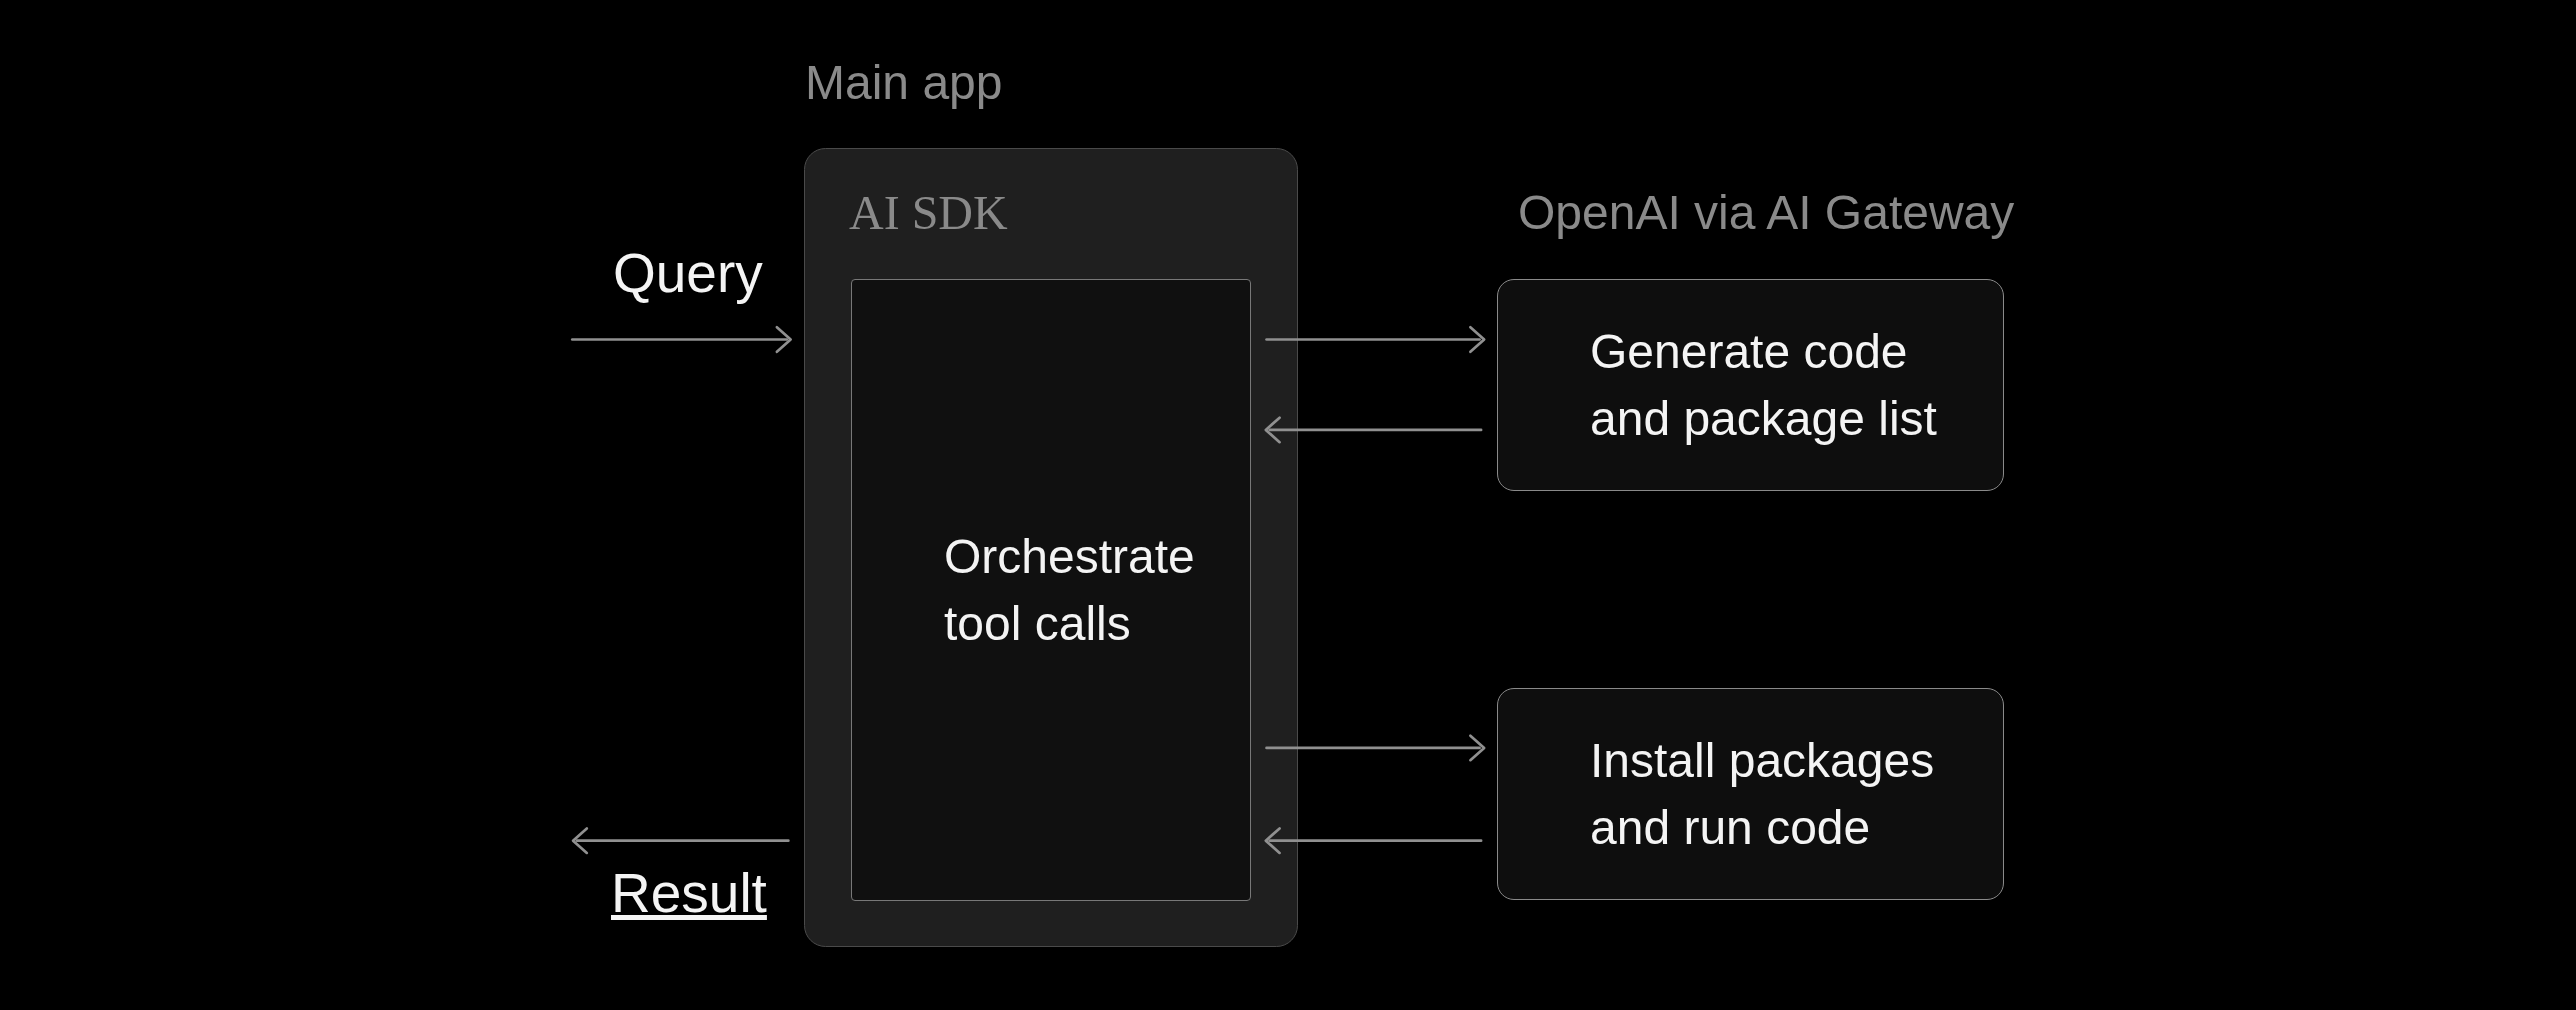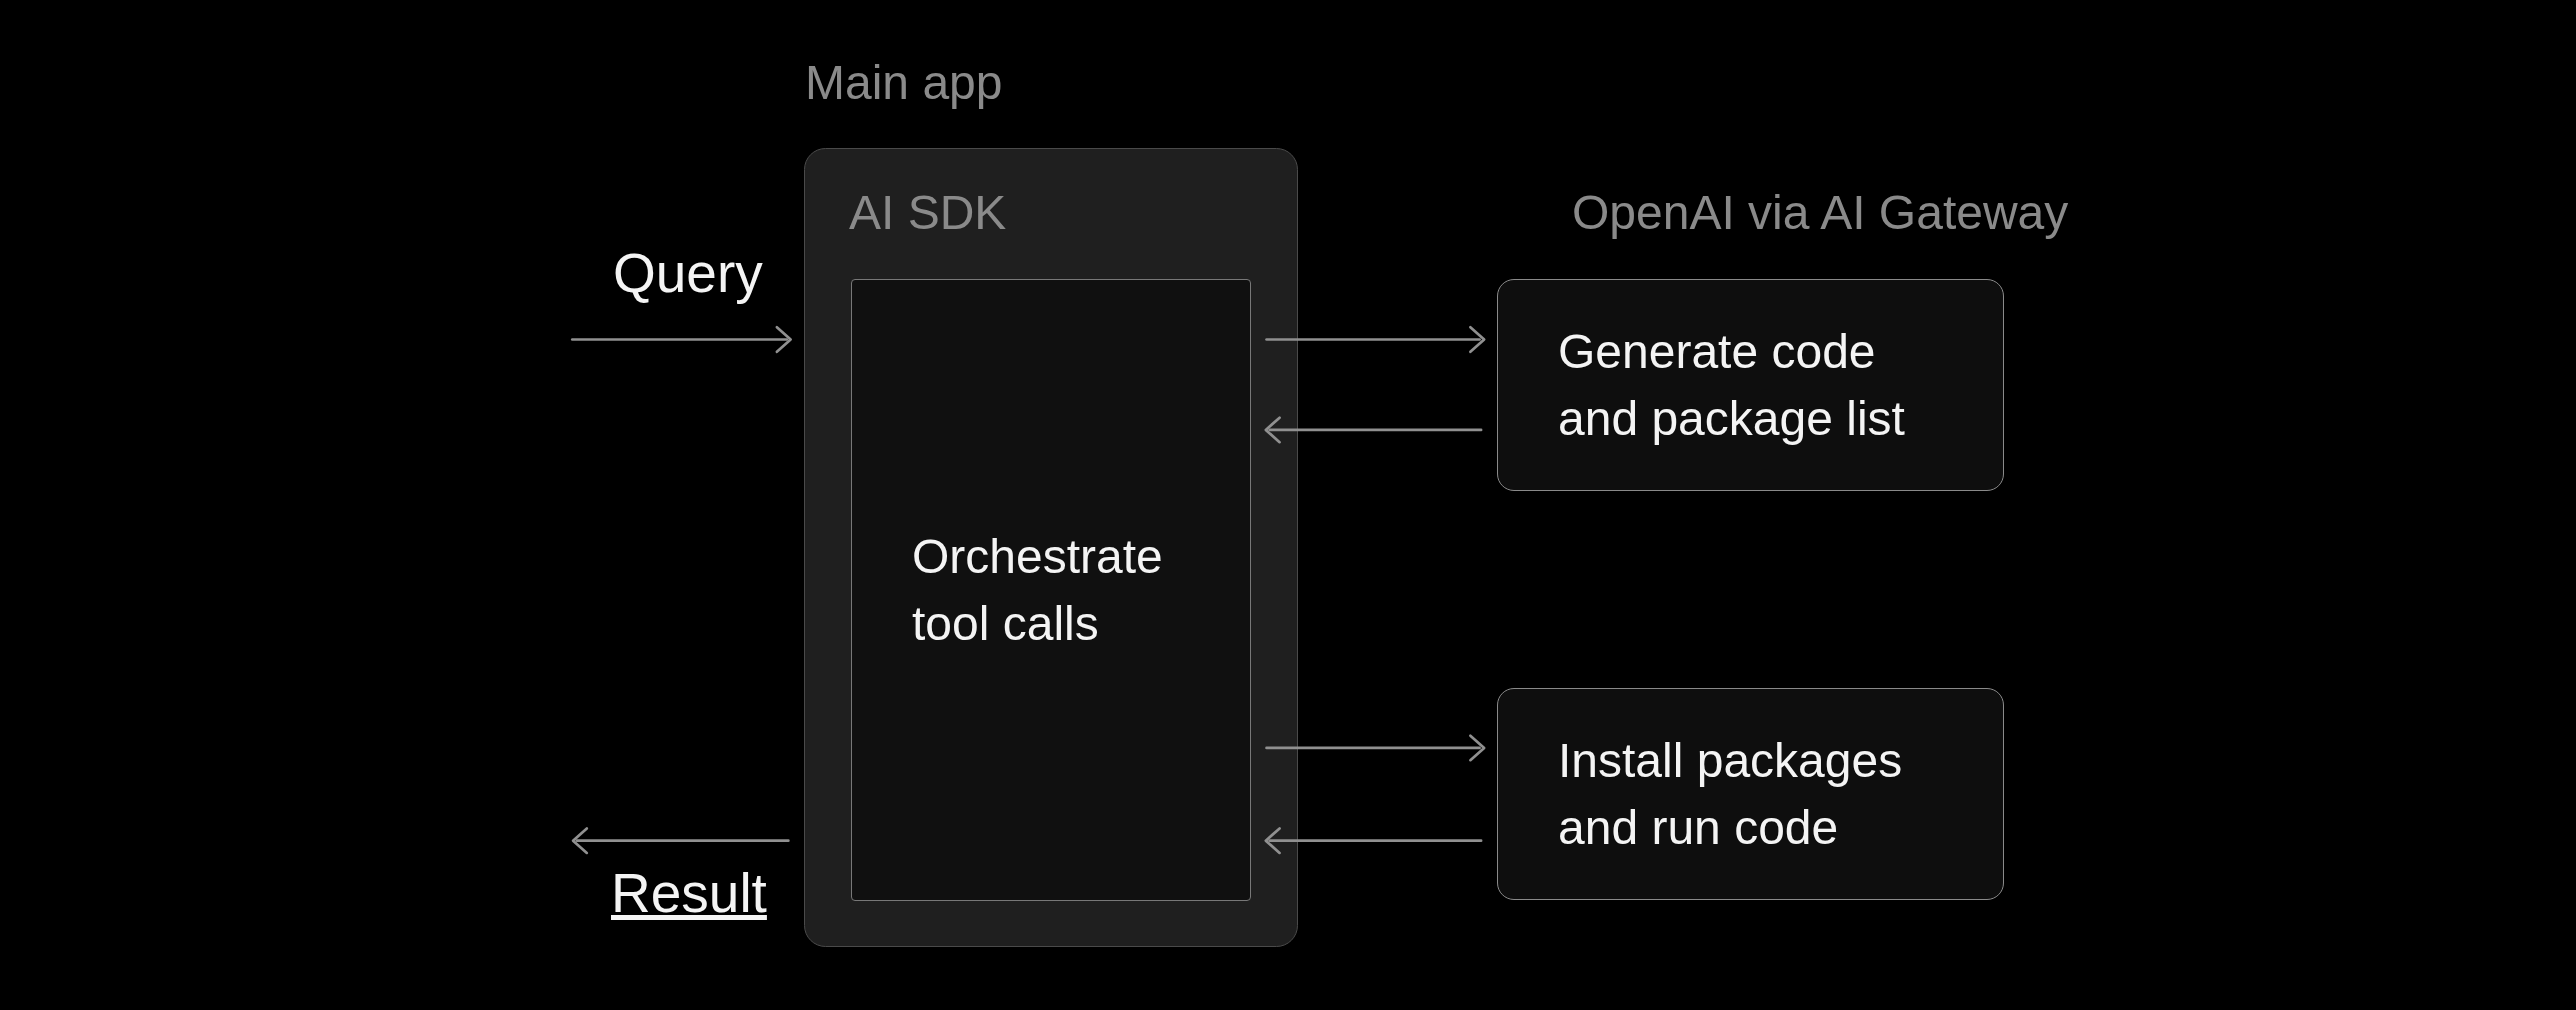--- a/index.html
+++ b/index.html
@@ -66,21 +66,21 @@
     display: flex;
     align-items: center;
   }
   .node-box.openai { left: 1497px; top: 279px; }
   .node-box.sandbox { left: 1497px; top: 688px; }
   .box-text {
     color: #f4f4f4;
     font-size: 48px;
     line-height: 67px;
     white-space: pre-line;
-    padding-left: 60px;
+    padding-left: 92px;
   }
   .arrows-layer {
     position: absolute;
     left: 0;
     top: 0;
     width: 2576px;
     height: 1010px;
     pointer-events: none;
   }
   .arrow {
@@ -93,32 +93,32 @@
 </style>
 </head>
 <body>
 
 <div class="canvas">
 
   <div class="muted-label" style="left:805px; top:59px;">Main app</div>
 
   <div class="outer-box"></div>
 
-  <div class="muted-label" style="left:849px; top:189px;">AI SDK</div>
+  <div class="muted-label" style="left:849px; top:189px;font-family:Liberation Serif, serif;">AI SDK</div>
 
   <div class="inner-box">
     <div class="box-text">Orchestrate
 tool calls</div>
   </div>
 
   <div class="bright-label" style="left:613px; top:249px;">Query</div>
 
   <div class="bright-label" style="left:611px; top:869px;text-decoration:underline;">Result</div>
 
-  <div class="muted-label" style="left:1572px; top:189px;">OpenAI via AI Gateway</div>
+  <div class="muted-label" style="left:1518px; top:189px;">OpenAI via AI Gateway</div>
 
   <div class="node-box openai">
     <div class="box-text">Generate code
 and package list</div>
   </div>
 
 
   <div class="node-box sandbox">
     <div class="box-text">Install packages
 and run code</div>

